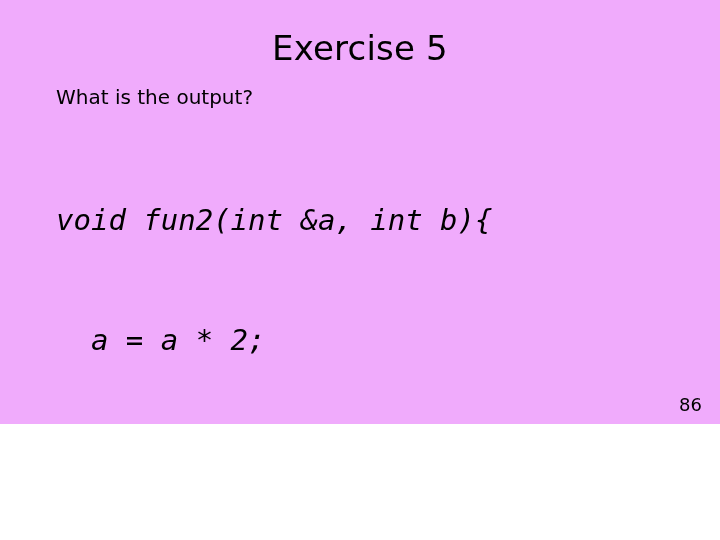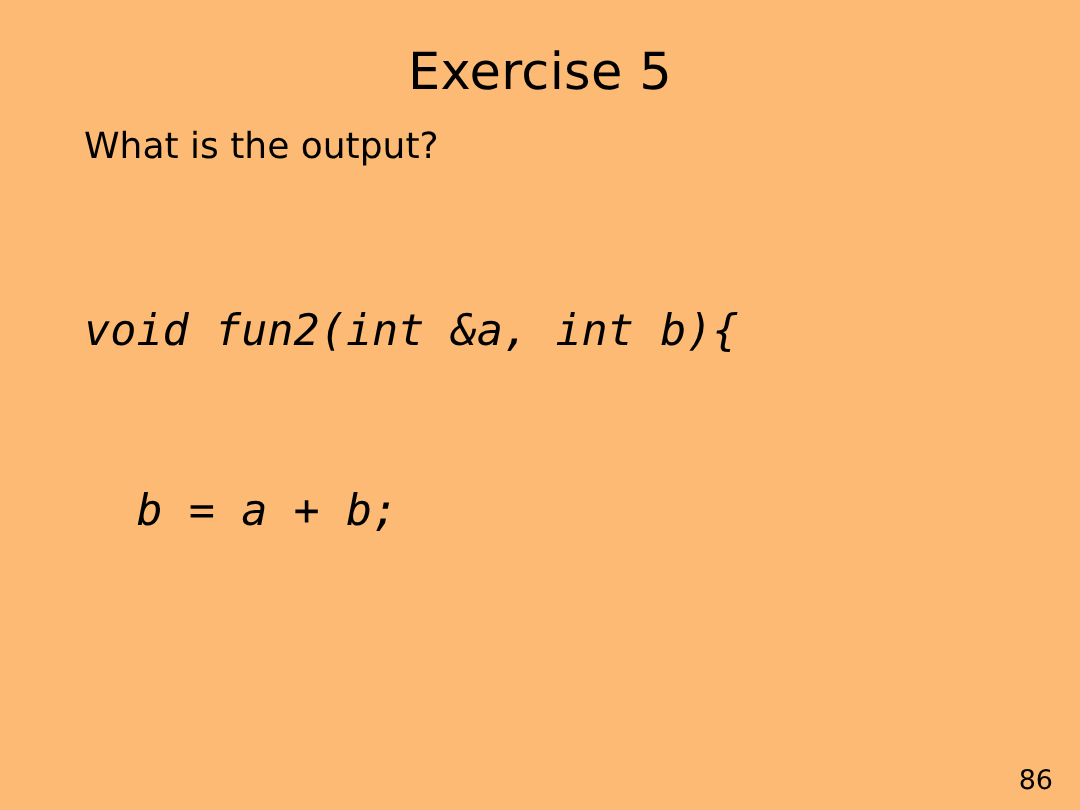--- a/index.html
+++ b/index.html
@@ -14,22 +14,22 @@
     overflow: hidden;
     font-family: "Liberation Sans", sans-serif;
     color: #000000;
     -webkit-font-smoothing: antialiased;
   }
 
   .slide {
     position: absolute;
     inset: 0;
     width: 720px;
-    height: 540px;
-    background: #fdba74;
+    height: 424px;
+    background: #f0abfc;
   }
 
   
   .slide-title {
     position: absolute;
     top: 26px;
     left: 0;
     width: 720px;
     text-align: center;
     font-family: "DejaVu Sans", "Liberation Sans", sans-serif;
@@ -44,21 +44,21 @@
   
   .body-block {
     position: absolute;
     top: 82px;
     left: 56px;
     width: 640px;
   }
 
   .prompt-line {
     font-family: "DejaVu Sans", "Liberation Sans", sans-serif;
-    font-size: 24px;
+    font-size: 20px;
     font-weight: 400;
     line-height: 30px;
     color: #000000;
     white-space: pre;
     margin: 0 0 8px 0;
   }
 
   .code-block {
     font-family: "DejaVu Sans Mono", "Liberation Mono", monospace;
     font-size: 29px;
@@ -95,21 +95,21 @@
 <div class="slide">
 
   <div class="slide-title">Exercise 5</div>
 
   <div class="body-block">
 
     <div class="prompt-line">What is the output?</div>
 
     <div class="code-block">
       <span class="code-line">void fun2(int &amp;a, int b){</span>
-      <span class="code-line">  b = a + b;</span>
+      <span class="code-line">  a = a * 2;</span>
       
       
       
       
       
       
       
     </div>
 
   </div>

